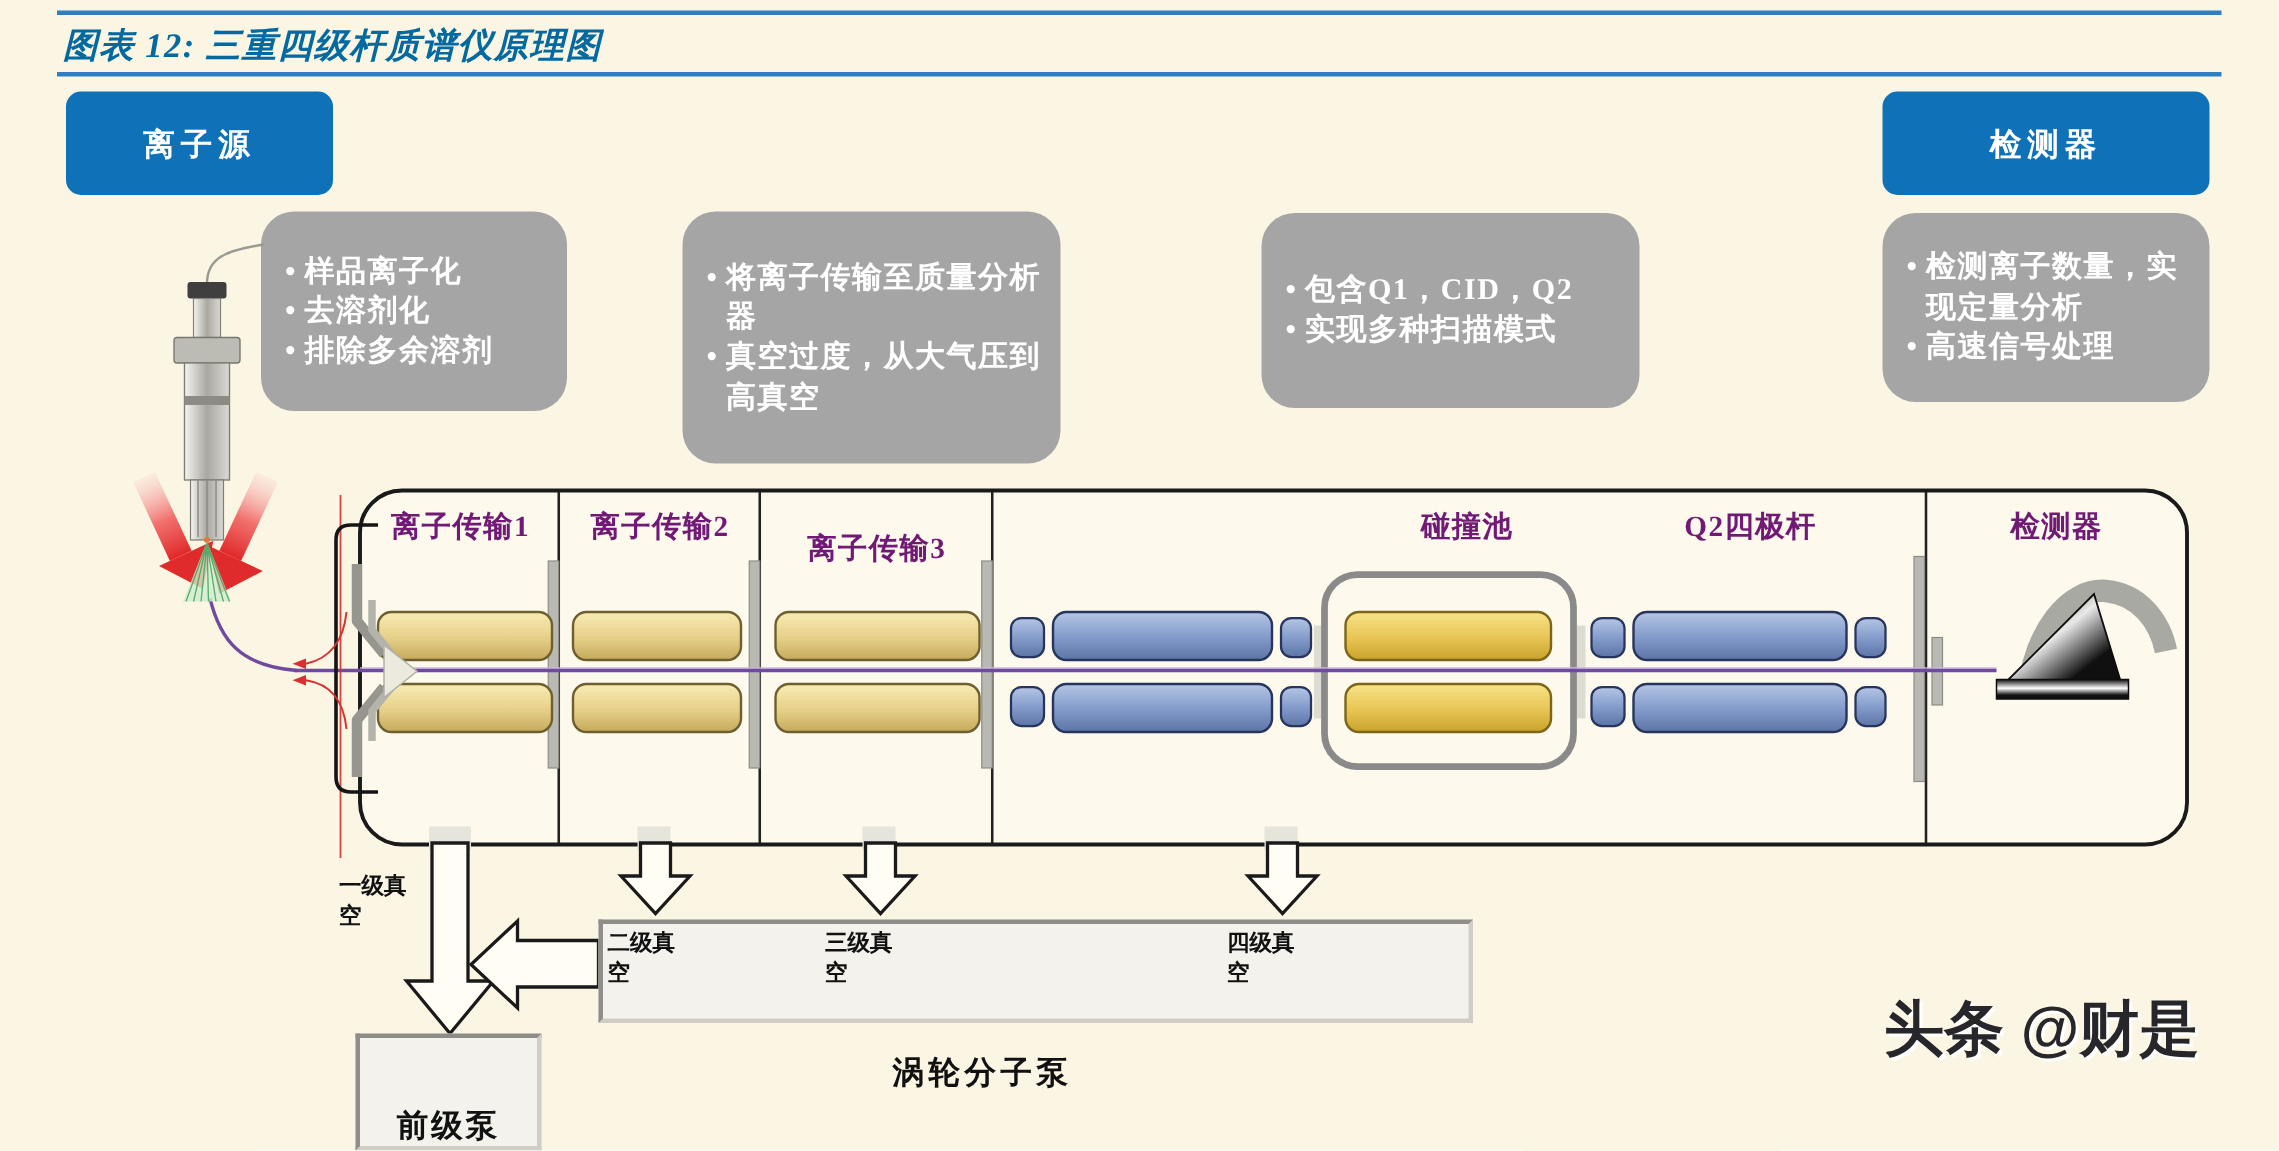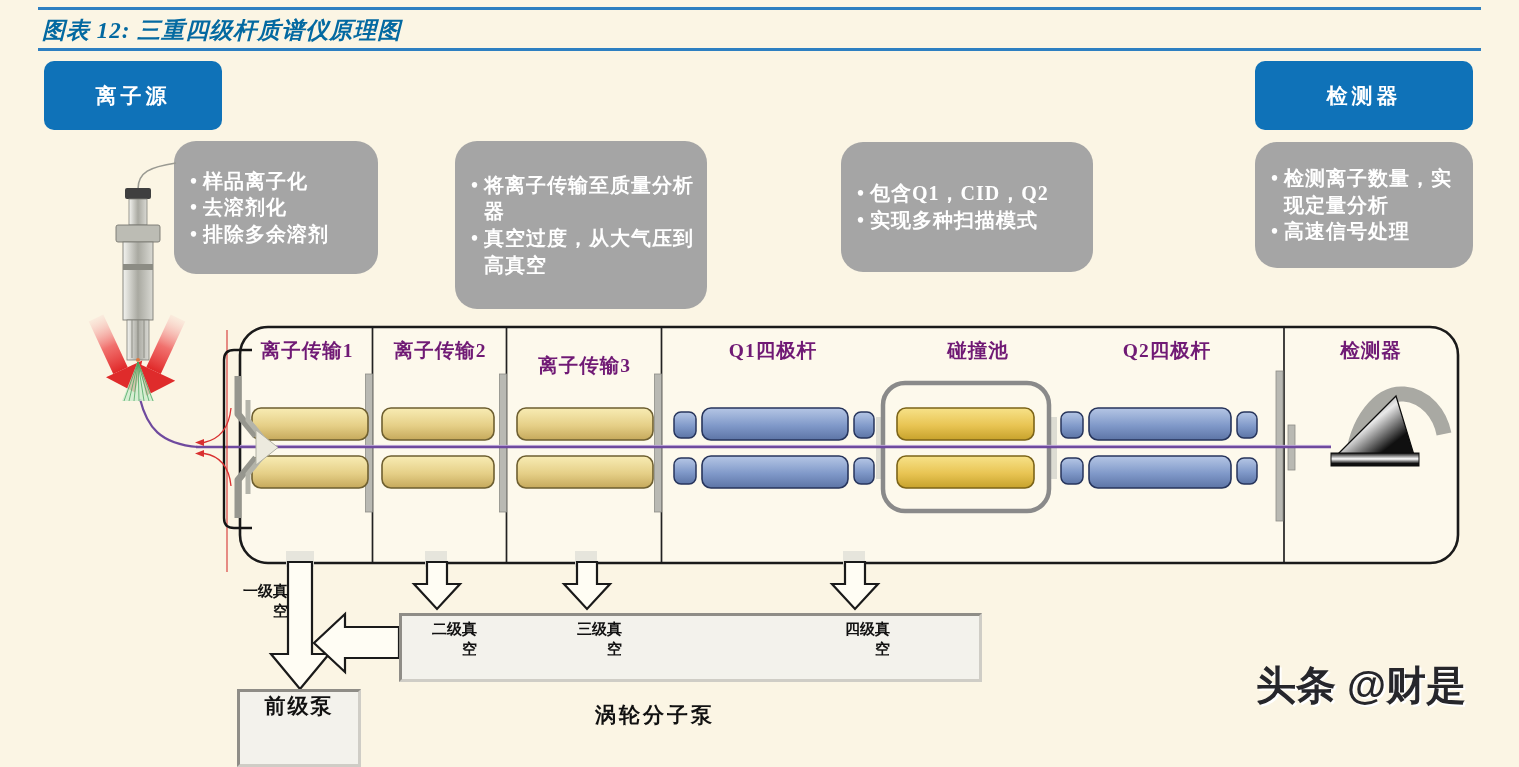--- a/index.html
+++ b/index.html
@@ -46,37 +46,37 @@
   }
   .sec0{left:242px; width:130px;}
   .sec1{left:374px; width:132px;}
   .sec2{left:508px; width:153px;margin-top:15px;}
   .sec3{left:663px; width:220px;}
   .sec4{left:896px; width:164px;}
   .sec5{left:1051px;width:232px;}
   .sec6{left:1286px;width:170px;}
   
   .stage{
-    position:absolute; text-align:right; font-size:15px; font-weight:bold;
+    position:absolute; text-align:left; font-size:15px; font-weight:bold;
     color:#111; white-space:pre-line; line-height:1.3;
   }
   .stage1{left:226px; top:582px; width:62px;}
   .stage2{left:405px; top:620px; width:72px;}
   .stage3{left:550px; top:620px; width:72px;}
   .stage4{left:818px; top:620px; width:72px;}
   
   .pumpbox{
     position:absolute; box-sizing:border-box; background:#f3f2ec;
     border-top:3px solid #8f8d87; border-left:3px solid #8f8d87;
     border-bottom:3px solid #cfcdc6; border-right:3px solid #cfcdc6;
   }
   .turbo-box{left:399px; top:613px; width:583px; height:69px;}
   .fore-box{
     left:237px; top:689px; width:124px; height:78px;
-    display:flex; align-items:flex-start; justify-content:center;
+    display:flex; align-items:flex-end; justify-content:center;
     font-size:21px; font-weight:bold; color:#111; letter-spacing:2px;
   }
   .turbo-label{
     position:absolute; left:545px; top:701px; width:220px; text-align:center;
     font-size:21px; font-weight:bold; color:#111; letter-spacing:3px;
   }
   .watermark{
     position:absolute; left:1256px; top:658px; width:256px;
     font-family:"Liberation Sans", sans-serif;
     font-size:40px; font-weight:900; color:#26262b; letter-spacing:0px;
@@ -279,21 +279,20 @@
     <polygon points="288,562 288,654 271,654 300,689 329,654 312,654 312,562" fill="#fffdf4" stroke="#1a1a1a" stroke-width="2.2"></polygon>
     <polygon points="399,627 345,627 345,614 314,643 345,672 345,658 399,658" fill="#fffdf4" stroke="#1a1a1a" stroke-width="2.2"></polygon>
     <polygon points="427,562 427,584 414,584 437,609 460,584 447,584 447,562" fill="#fffdf4" stroke="#1a1a1a" stroke-width="2.2"></polygon>
     <polygon points="577,562 577,584 564,584 587,609 610,584 597,584 597,562" fill="#fffdf4" stroke="#1a1a1a" stroke-width="2.2"></polygon>
     <polygon points="845,562 845,584 832,584 855,609 878,584 865,584 865,562" fill="#fffdf4" stroke="#1a1a1a" stroke-width="2.2"></polygon>
   </svg>
 
   <div class="sec sec0">离子传输1</div>
   <div class="sec sec1">离子传输2</div>
   <div class="sec sec2">离子传输3</div>
-  <div class="sec sec3">Q1四极杆</div>
   <div class="sec sec4">碰撞池</div>
   <div class="sec sec5">Q2四极杆</div>
   <div class="sec sec6">检测器</div>
 
   <div class="pumpbox turbo-box"></div>
   <div class="pumpbox fore-box">
     <span>前级泵</span>
   </div>
 
   <div class="stage stage1">一级真

